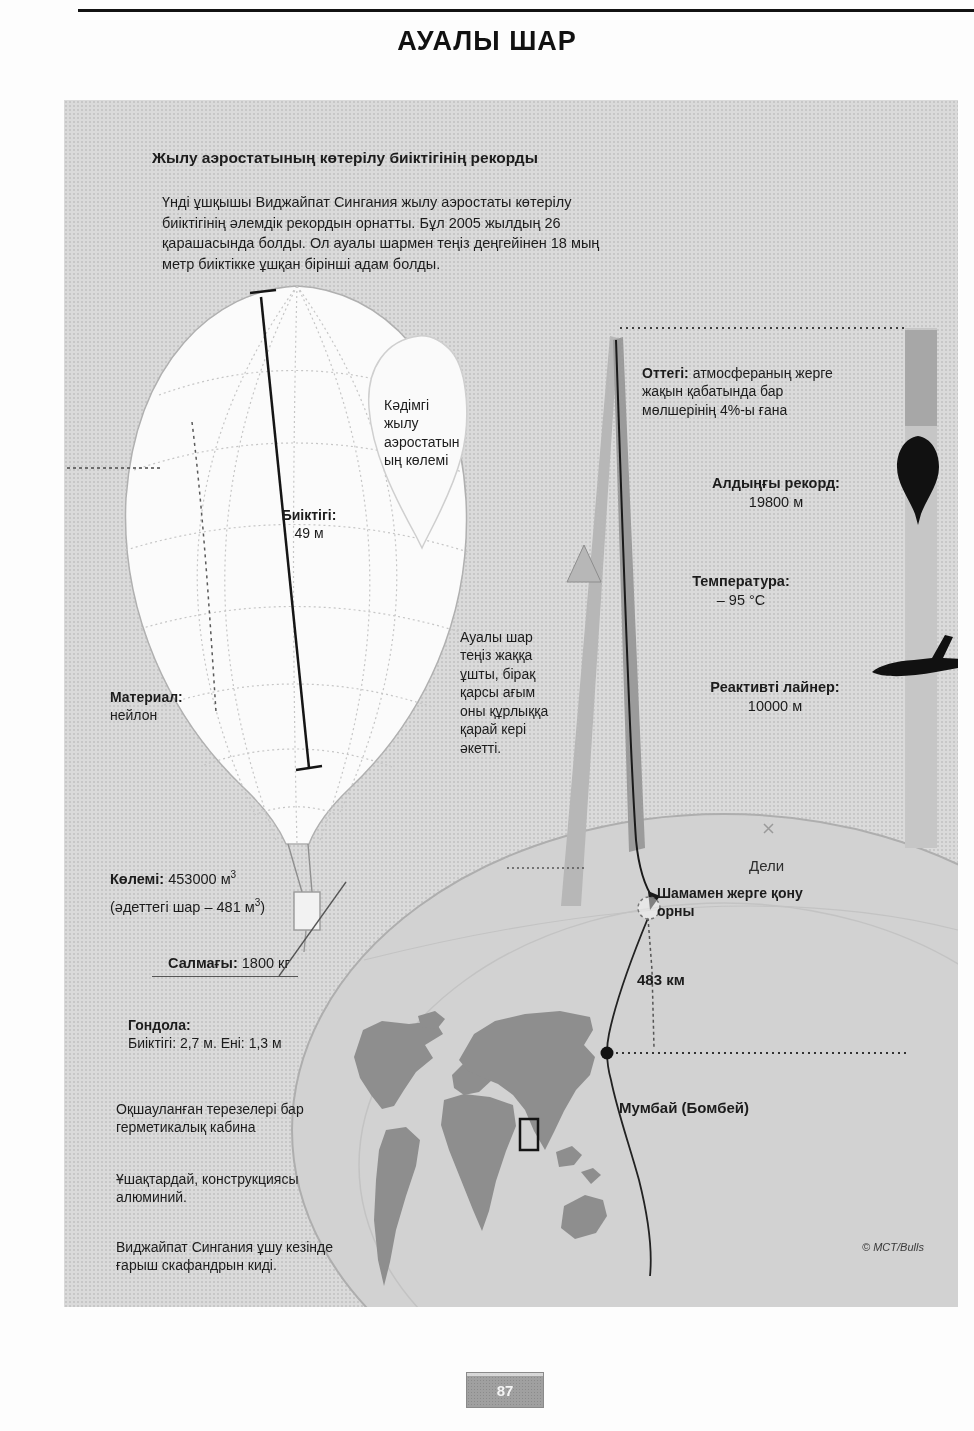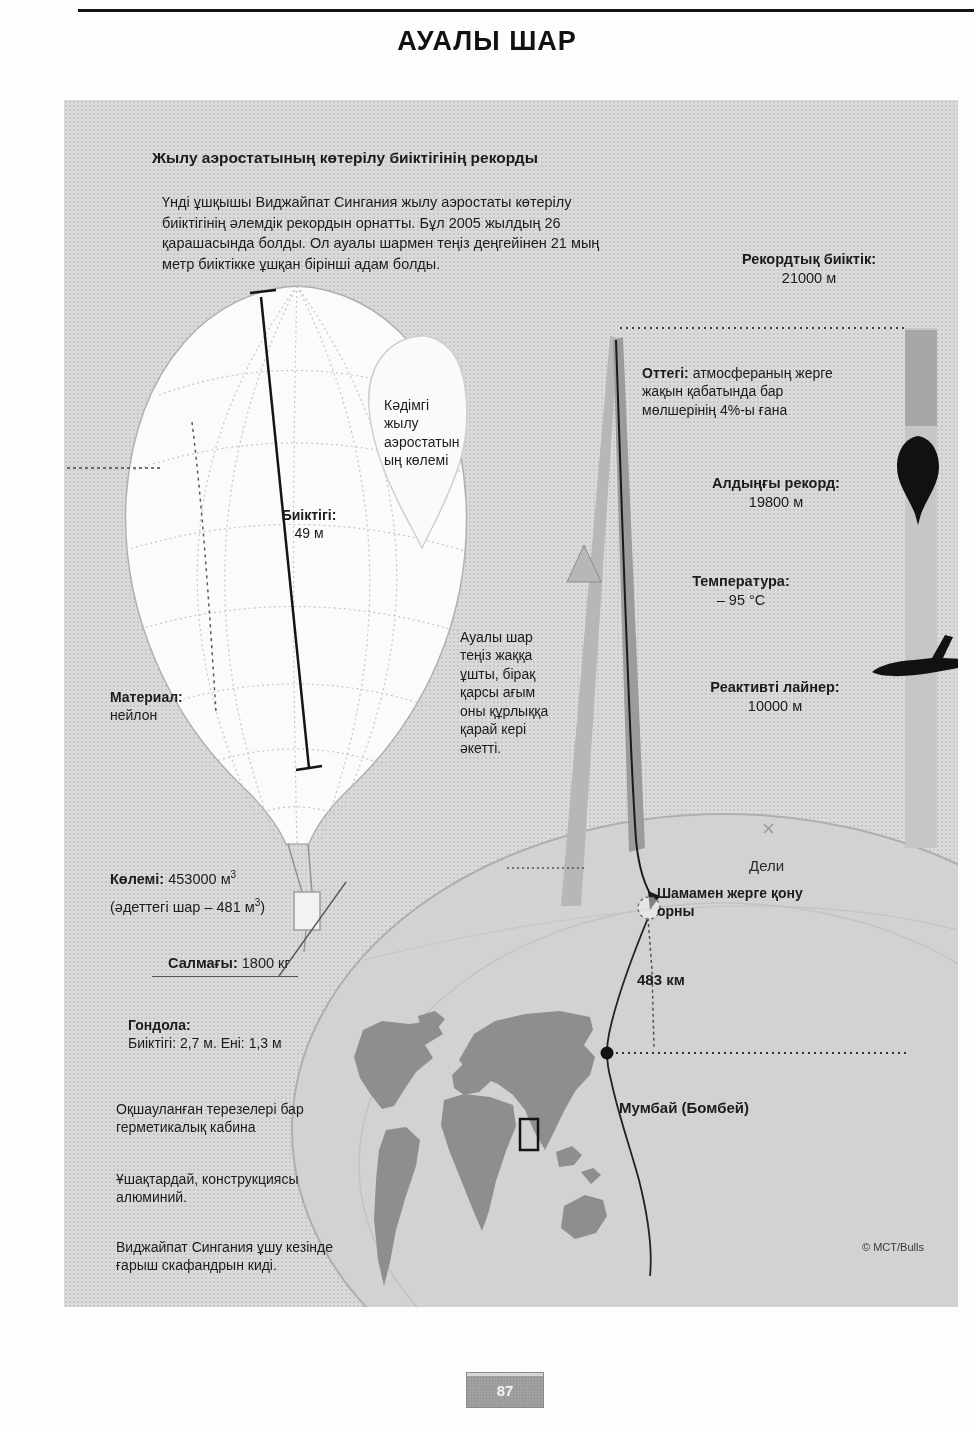--- a/index.html
+++ b/index.html
@@ -35,21 +35,21 @@
   .alum{left:52px;top:1070px;width:240px;}
   .suit{left:52px;top:1138px;width:280px;}
   .oxygen{left:578px;top:264px;width:255px;}
   .prevrec{left:612px;top:374px;width:200px;font-size:14.5px;}
   .temper{left:577px;top:472px;width:200px;font-size:14.5px;}
   .jet{left:601px;top:578px;width:220px;font-size:14.5px;}
   .delhi{left:685px;top:756px;font-size:15px;color:#2e2e2e;}
   .landing{left:593px;top:784px;width:175px;font-weight:bold;}
   .dist{left:573px;top:870px;font-weight:bold;font-size:15px;}
   .mumbai{left:555px;top:998px;font-weight:bold;font-size:15px;}
-  .credit{left:798px;top:1140px;font-size:11px;color:#3a3a3a;}
+  .credit{left:798px;top:1140px;font-size:11px;color:#3a3a3a;font-style:italic;}
   sup{font-size:10px;}
   .pagenum{left:466px;top:1372px;width:76px;height:34px;
            background-color:#a0a0a0;
            background-image:radial-gradient(#8b8b8b 0.8px, transparent 0.9px);
            background-size:3px 3px;
            border:1px solid #8a8a8a;
            box-shadow:inset 0 3px 0 rgba(230,230,230,.8);
            display:flex;align-items:center;justify-content:center;
            color:#f4f4f4;font-weight:bold;font-size:15px;}
 </style>
@@ -149,27 +149,23 @@
         <line x1="3" y1="368" x2="96" y2="368" stroke="#4a4a4a" stroke-width="1.5" stroke-dasharray="3,3"></line>
         <path d="M128,322 C140,420 146,520 152,612" fill="none" stroke="#5a5a5a" stroke-width="1.5" stroke-dasharray="3,4"></path>
       </g>
       <line x1="215" y1="876" x2="282" y2="782" stroke="#555" stroke-width="1.3"></line>
       <line x1="443" y1="768" x2="522" y2="768" stroke="#555" stroke-width="1.5" stroke-dasharray="2,3"></line>
     </svg>
 
     <div class="txt heading">Жылу аэростатының көтерілу биіктігінің рекорды</div>
     <div class="txt intro pre">Үнді ұшқышы Виджайпат Сингания жылу аэростаты көтерілу
 биіктігінің әлемдік рекордын орнатты. Бұл 2005 жылдың 26
-қарашасында болды. Ол ауалы шармен теңіз деңгейінен 21 мың
+қарашасында болды. Ол ауалы шармен теңіз деңгейінен 18 мың
 метр биіктікке ұшқан бірінші адам болды.</div>
 
-    <div class="txt record ctr">
-      <div class="b">Рекордтық биіктік:</div>
-      <div>21000 м</div>
-    </div>
 
     <div class="txt smballoon-note pre">Кәдімгі
 жылу
 аэростатын
 ың көлемі</div>
 
     <div class="txt height-lbl ctr">
       <div class="b">Биіктігі:</div>
       <div>49 м</div>
     </div>

